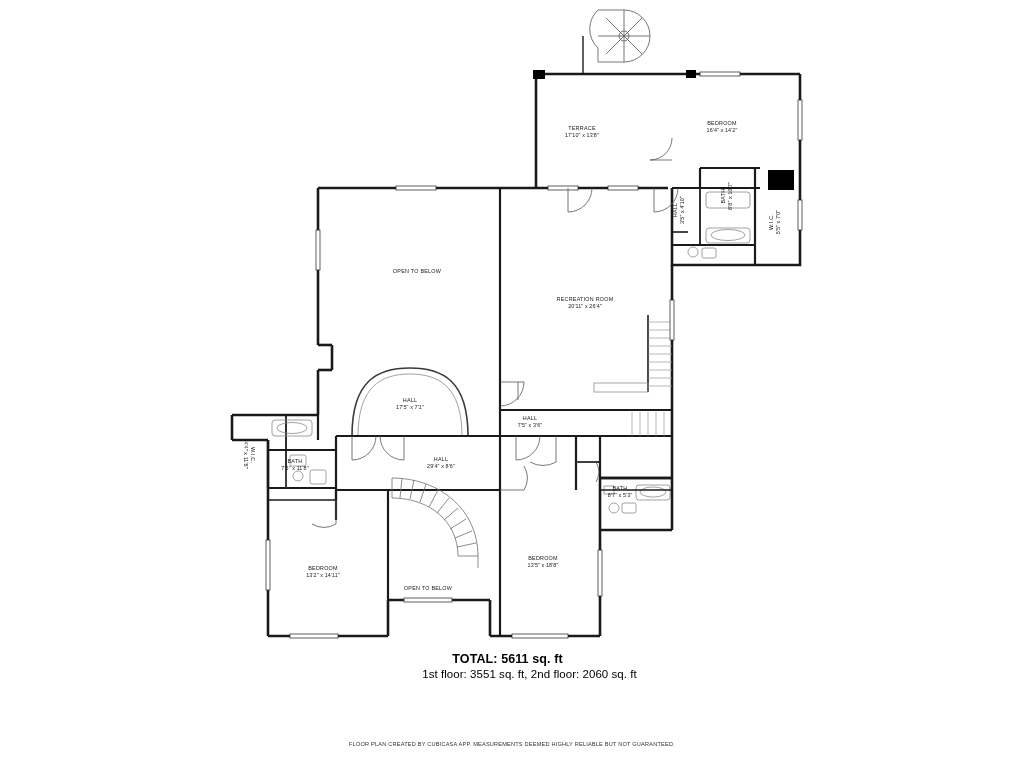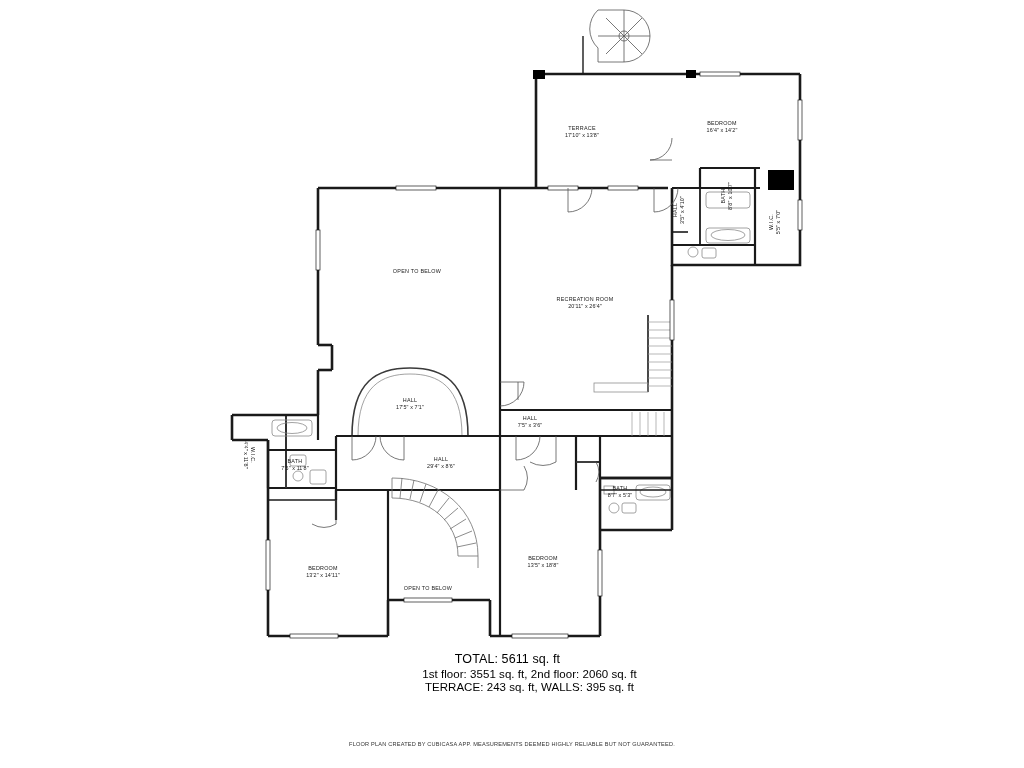--- a/index.html
+++ b/index.html
@@ -53,21 +53,21 @@
 
   #summary {
     position: absolute;
     left: 0;
     top: 652px;
     width: 1024px;
     text-align: center;
   }
   #summary .total {
     font-size: 12.5px;
-    font-weight: normal;
+    font-weight: bold;
     margin: 0 9px 2px 0;
     letter-spacing: 0.1px;
   }
   #summary .line {
     font-size: 11.5px;
     margin: 0 0 1px 12px;
     letter-spacing: 0.05px;
     padding-left: 23px;
   }
   #disclaimer {
@@ -350,18 +350,17 @@
     <span class="rdim">13'5" x 18'8"</span>
   </div>
 
   <div class="room-label" style="left:428px; top:588px;">
     <span class="rname">OPEN TO BELOW</span>
   </div>
 
   <div id="summary">
     <p class="total">TOTAL: 5611 sq. ft</p>
     <p class="line">1st floor: 3551 sq. ft, 2nd floor: 2060 sq. ft</p>
-    <p class="line">TERRACE: 243 sq. ft, WALLS: 395 sq. ft</p>
   </div>
 
   <div id="disclaimer">FLOOR PLAN CREATED BY CUBICASA APP. MEASUREMENTS DEEMED HIGHLY RELIABLE BUT NOT GUARANTEED.</div>
 
 </div>
 
 </body></html>

